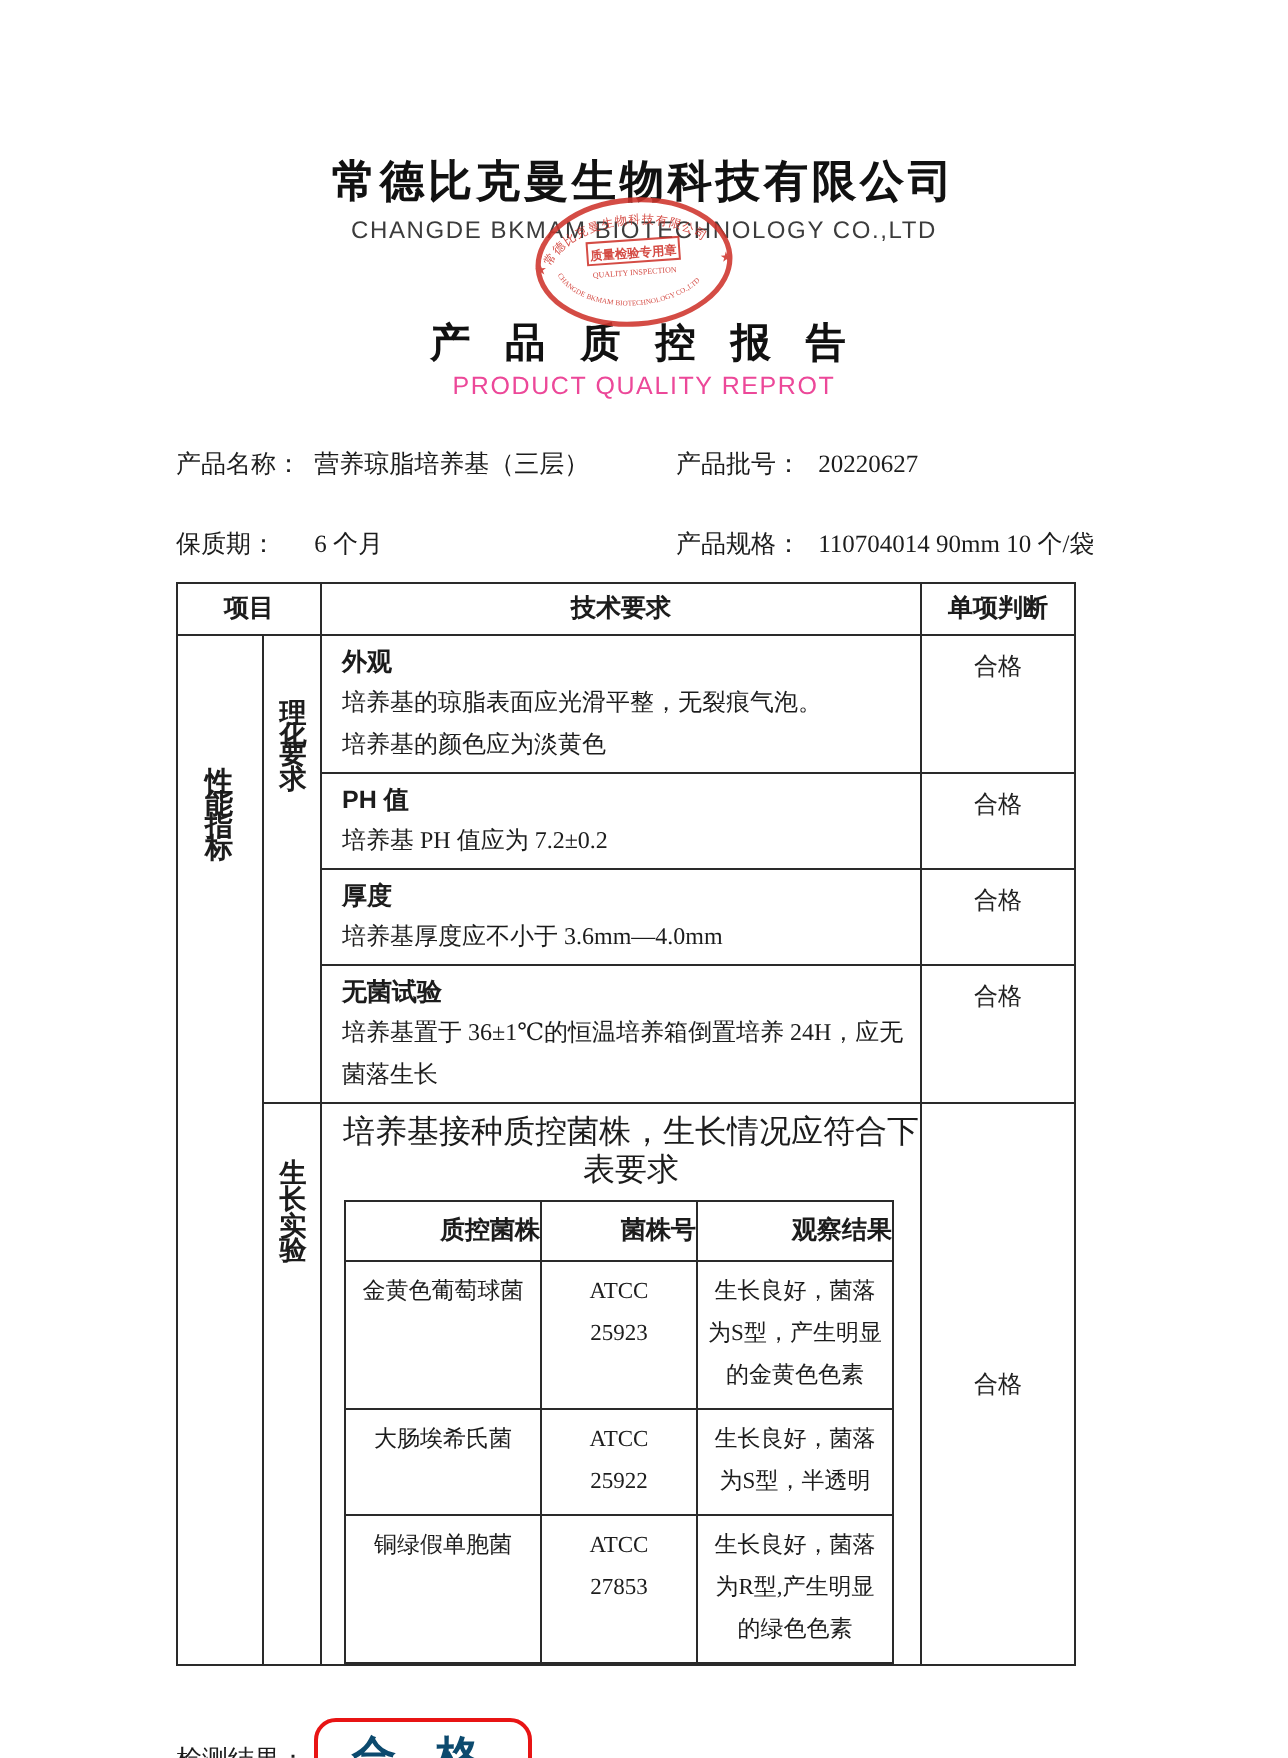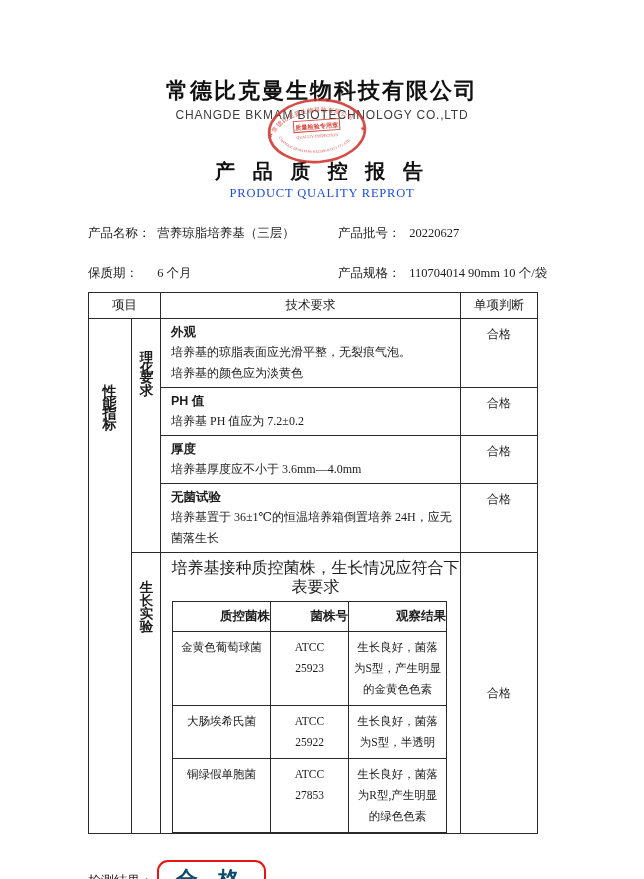--- a/index.html
+++ b/index.html
@@ -21,22 +21,22 @@
   .company-en {
     font-family: "Liberation Sans", "DejaVu Sans", sans-serif;
     font-size: 12px; color: #3c3c3c; letter-spacing: 0.8px; margin-top: 2px;
   }
   .report-title-cn {
     font-family: "Liberation Sans", "DejaVu Sans", sans-serif;
     font-size: 20px; font-weight: bold; letter-spacing: 6px; color: #111;
     margin-top: 36px;
   }
   .report-title-en {
-    font-family: Liberation Serif, serif;
-    font-size: 12.5px; color: #1d4ed8; letter-spacing: 0.8px; margin-top: 1px;
+    font-family: Liberation Sans, sans-serif;
+    font-size: 12.5px; color: #ec4899; letter-spacing: 0.8px; margin-top: 1px;
   }
   .seal {
     position: absolute; left: 259px; top: 90px; width: 116px; height: 82px;
     transform: rotate(-4deg); opacity: 0.88; pointer-events: none;
   }
 
   
   .info-grid {
     margin: 24px 0 0 88px; width: 470px;
     display: grid; grid-template-columns: 250px 220px; row-gap: 23px;
@@ -46,21 +46,21 @@
   .info-label.wide { min-width: 68px; }
 
   
   table.main {
     border-collapse: collapse; table-layout: fixed;
     margin: 10px 0 0 88px; width: 449px;
   }
   table.main th, table.main td { border: 1.5px solid #2a2a2a; }
   th.hdr {
     font-family: "Liberation Sans", "DejaVu Sans", sans-serif;
-    font-size: 12.5px; font-weight: normal; height: 26px; text-align: center;
+    font-size: 12.5px; font-weight: bold; height: 26px; text-align: center;
   }
   .vert {
     writing-mode: vertical-rl; text-orientation: upright;
     font-family: "Liberation Sans", "DejaVu Sans", sans-serif;
     font-weight: bold; display: inline-block;
   }
   td.cat-cell { vertical-align: top; text-align: center; padding-top: 54px; }
   td.cat-cell .vert { font-size: 14px; letter-spacing: 11px; }
   td.sub-cell { vertical-align: top; text-align: center; padding-top: 20px; }
   td.sub-cell .vert { font-size: 13.5px; letter-spacing: 11px; }

